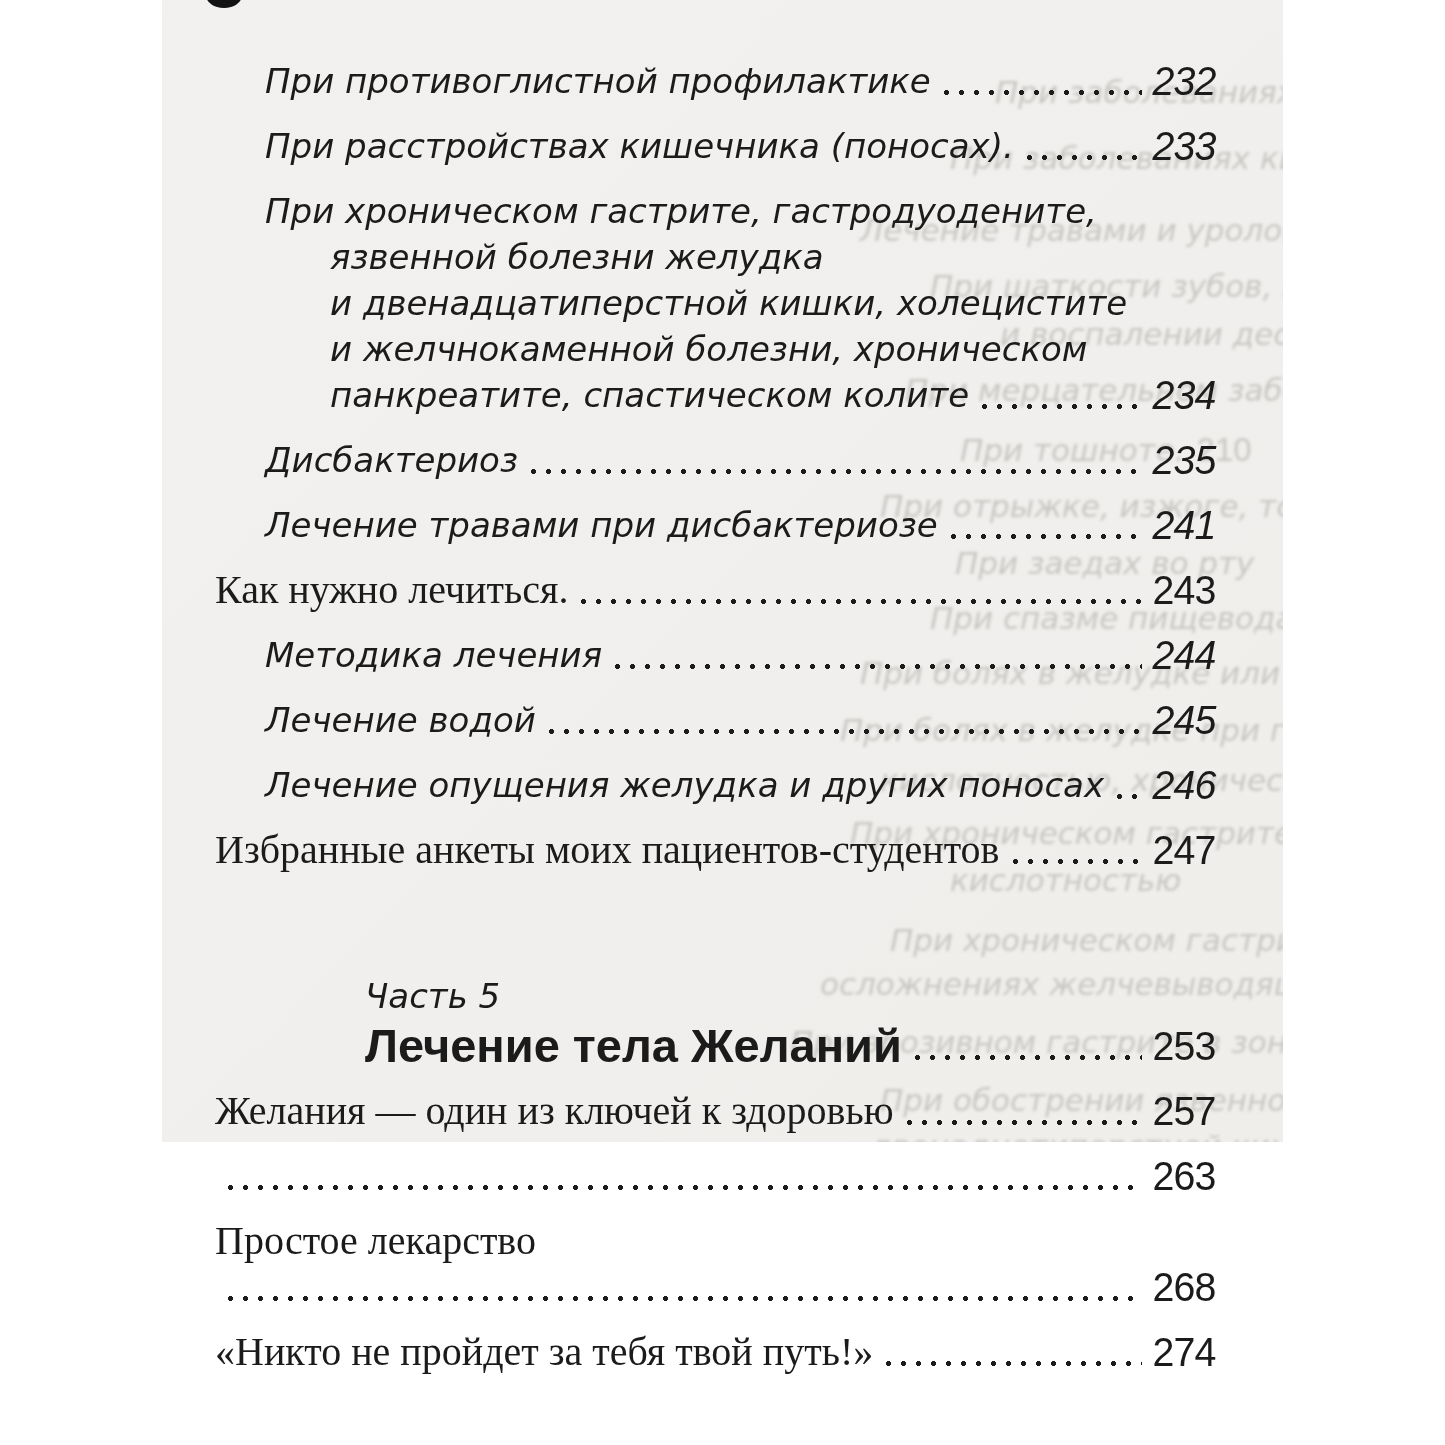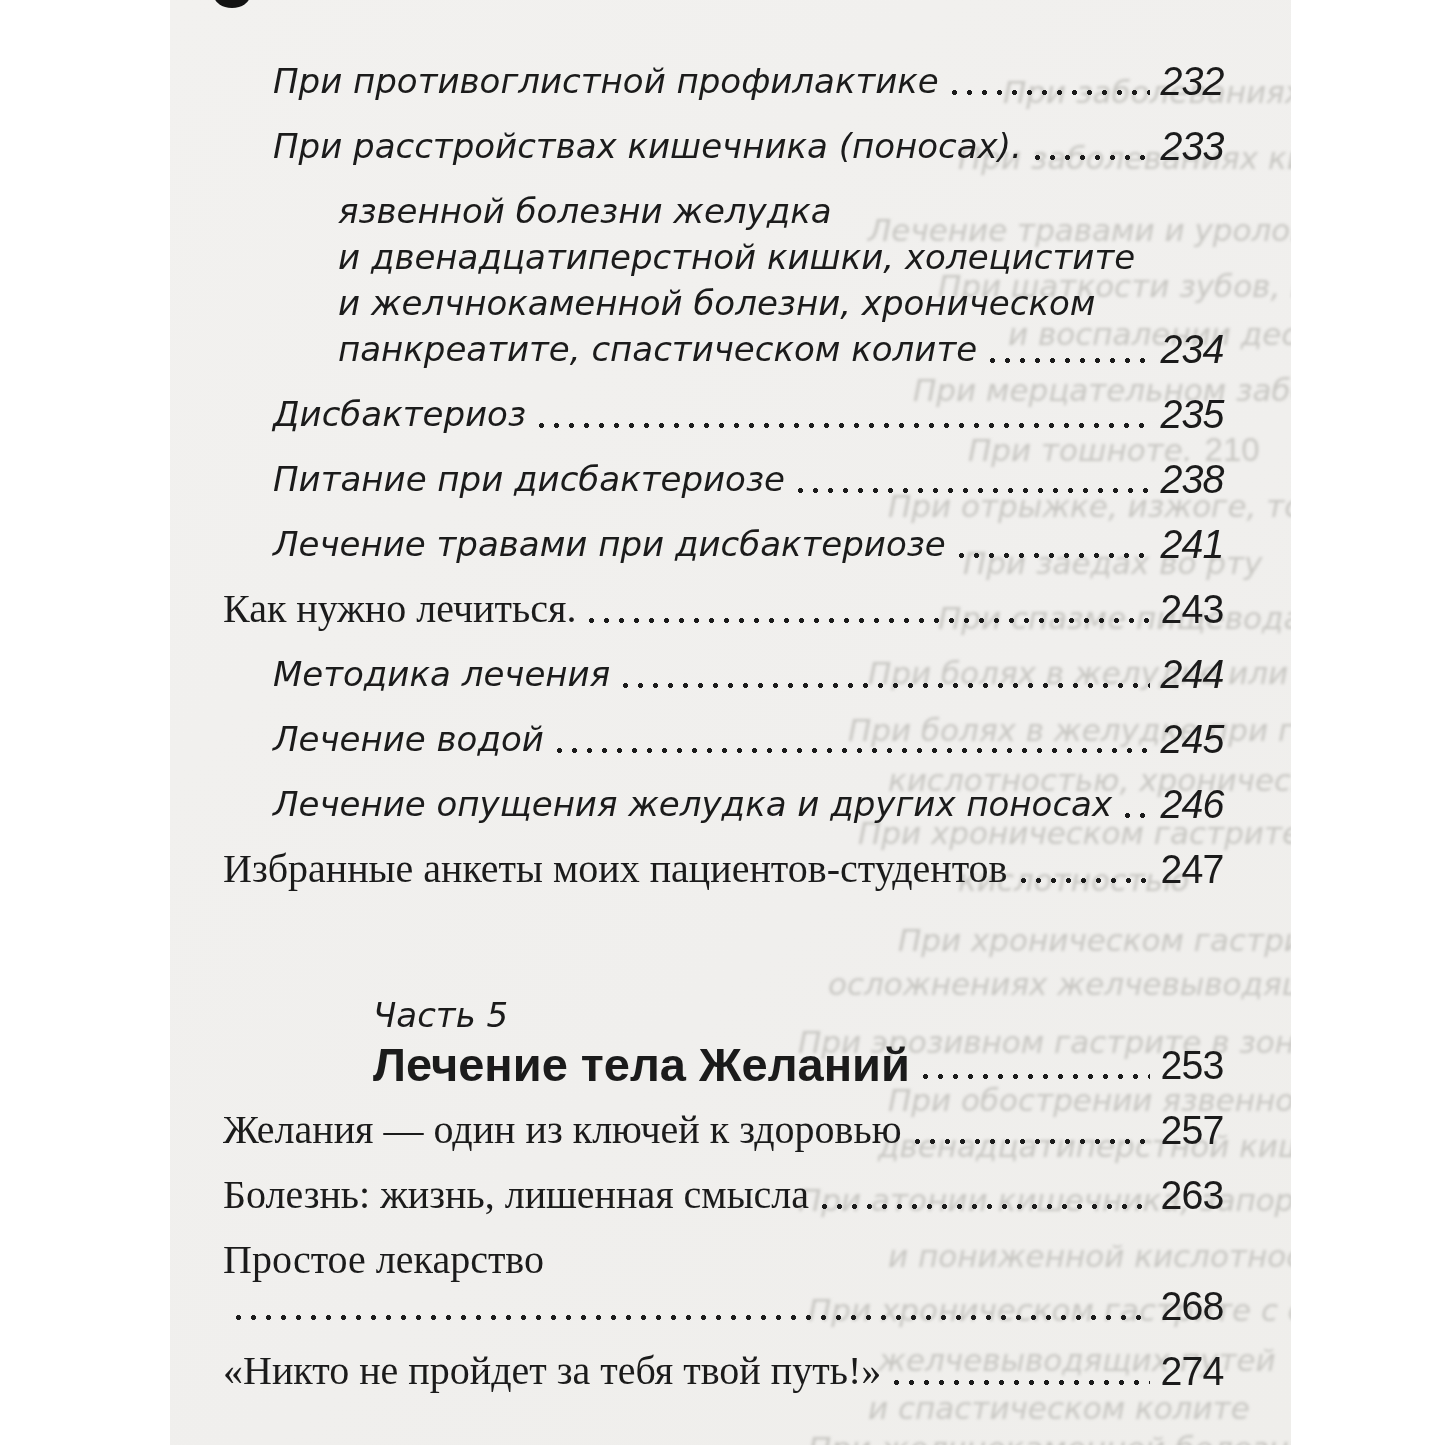--- a/index.html
+++ b/index.html
@@ -3,21 +3,21 @@
 <meta charset="utf-8">
 <style>
   html,body{margin:0;padding:0;}
   body{
     width:1445px;height:1445px;position:relative;
     background:#ffffff;
     font-family:"DejaVu Sans",sans-serif;
     overflow:hidden;
   }
   .page{
-    position:absolute;left:170px;top:0;width:1121px;height:1445px;
+    position:absolute;left:162px;top:0;width:1121px;height:1142px;
     background:linear-gradient(135deg,#f2f1ef 0%,#f0efed 60%,#efeeeb 100%);
   }
   
   .corner-mark{
     position:absolute;left:44px;top:-6px;width:36px;height:14px;
     background:#131313;border-radius:0 0 55% 55% / 0 0 100% 100%;
   }
   
   .bleed-overlay{position:absolute;inset:0;overflow:hidden;z-index:1;}
   .bleed-line{
@@ -165,45 +165,39 @@
         </div>
       </div>
       <div class="entry lv-sub">
         <div class="line lastline">
           <span class="t">При расстройствах кишечника (поносах).</span>
           <span class="leader"></span>
           <span class="num">233</span>
         </div>
       </div>
       <div class="entry lv-sub">
+        <div class="line"><span class="t">При хроническом гастрите, гастродуодените,</span></div>
         <div class="line cont"><span class="t">язвенной болезни желудка</span></div>
         <div class="line cont"><span class="t">и двенадцатиперстной кишки, холецистите</span></div>
         <div class="line cont"><span class="t">и желчнокаменной болезни, хроническом</span></div>
         <div class="line lastline cont">
           <span class="t">панкреатите, спастическом колите</span>
           <span class="leader"></span>
           <span class="num">234</span>
         </div>
       </div>
       <div class="entry lv-sub">
         <div class="line lastline">
           <span class="t">Дисбактериоз</span>
           <span class="leader"></span>
           <span class="num">235</span>
         </div>
       </div>
       <div class="entry lv-sub">
         <div class="line lastline">
-          <span class="t">Питание при дисбактериозе</span>
-          <span class="leader"></span>
-          <span class="num">238</span>
-        </div>
-      </div>
-      <div class="entry lv-sub">
-        <div class="line lastline">
           <span class="t">Лечение травами при дисбактериозе</span>
           <span class="leader"></span>
           <span class="num">241</span>
         </div>
       </div>
       <div class="entry lv-top">
         <div class="line lastline">
           <span class="t">Как нужно лечиться.</span>
           <span class="leader"></span>
           <span class="num">243</span>
@@ -247,21 +241,20 @@
       </div>
       <div class="entry lv-top">
         <div class="line lastline">
           <span class="t">Желания — один из ключей к здоровью</span>
           <span class="leader"></span>
           <span class="num">257</span>
         </div>
       </div>
       <div class="entry lv-top">
         <div class="line lastline">
-          <span class="t">Болезнь: жизнь, лишенная смысла</span>
           <span class="leader"></span>
           <span class="num">263</span>
         </div>
       </div>
       <div class="entry lv-top">
         <div class="line"><span class="t">Простое лекарство</span></div>
         <div class="line lastline">
           <span class="leader"></span>
           <span class="num">268</span>
         </div>

